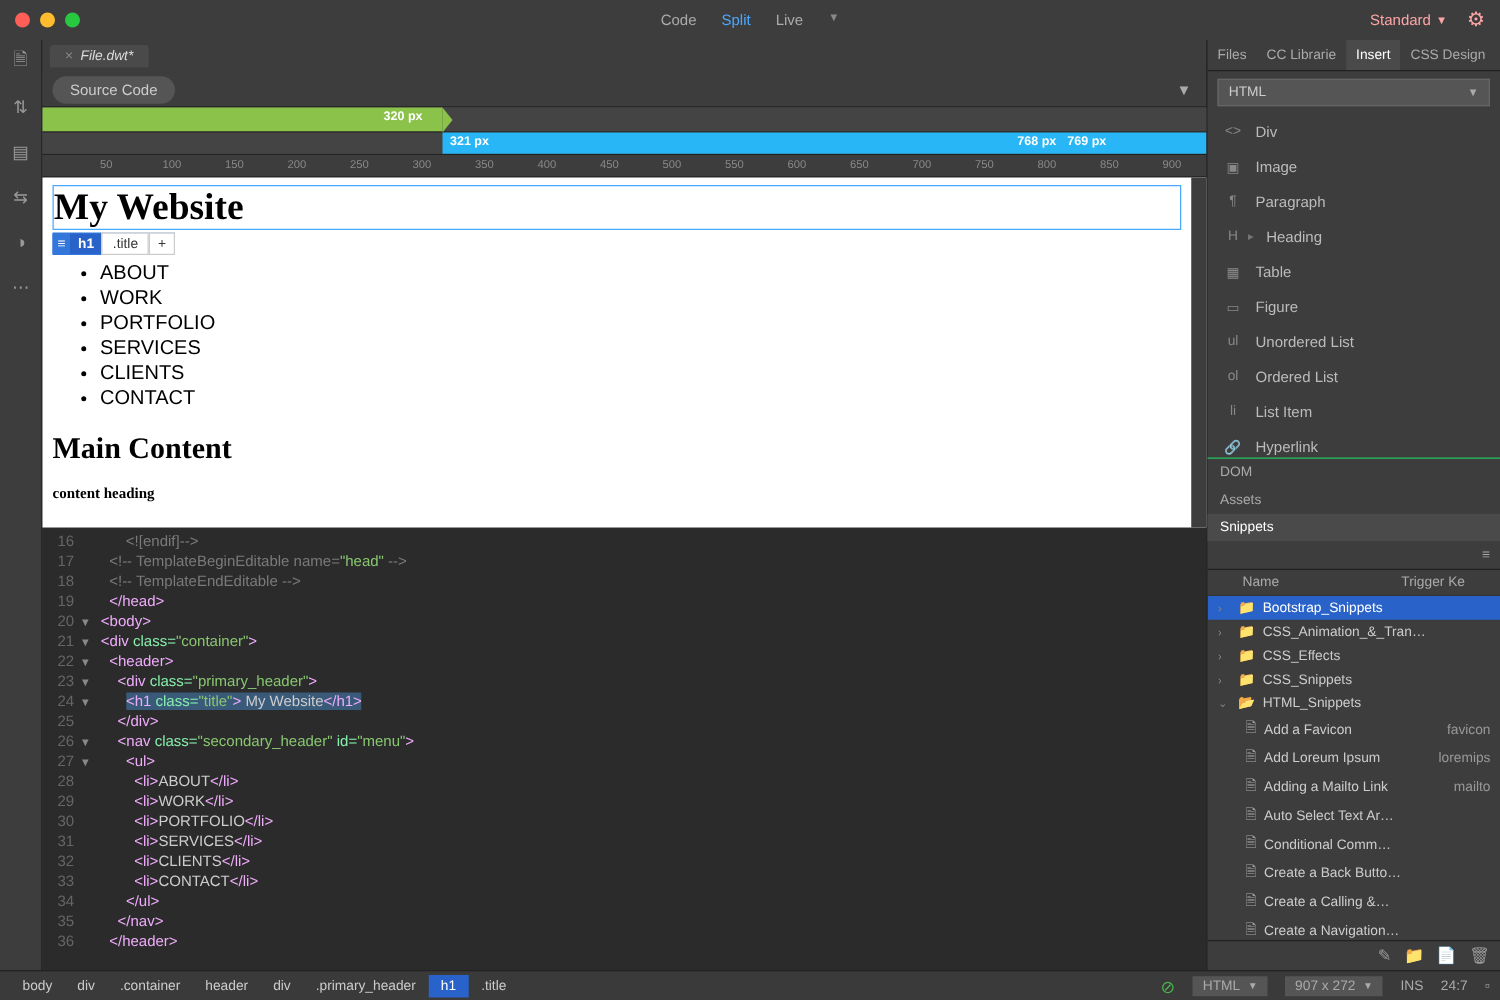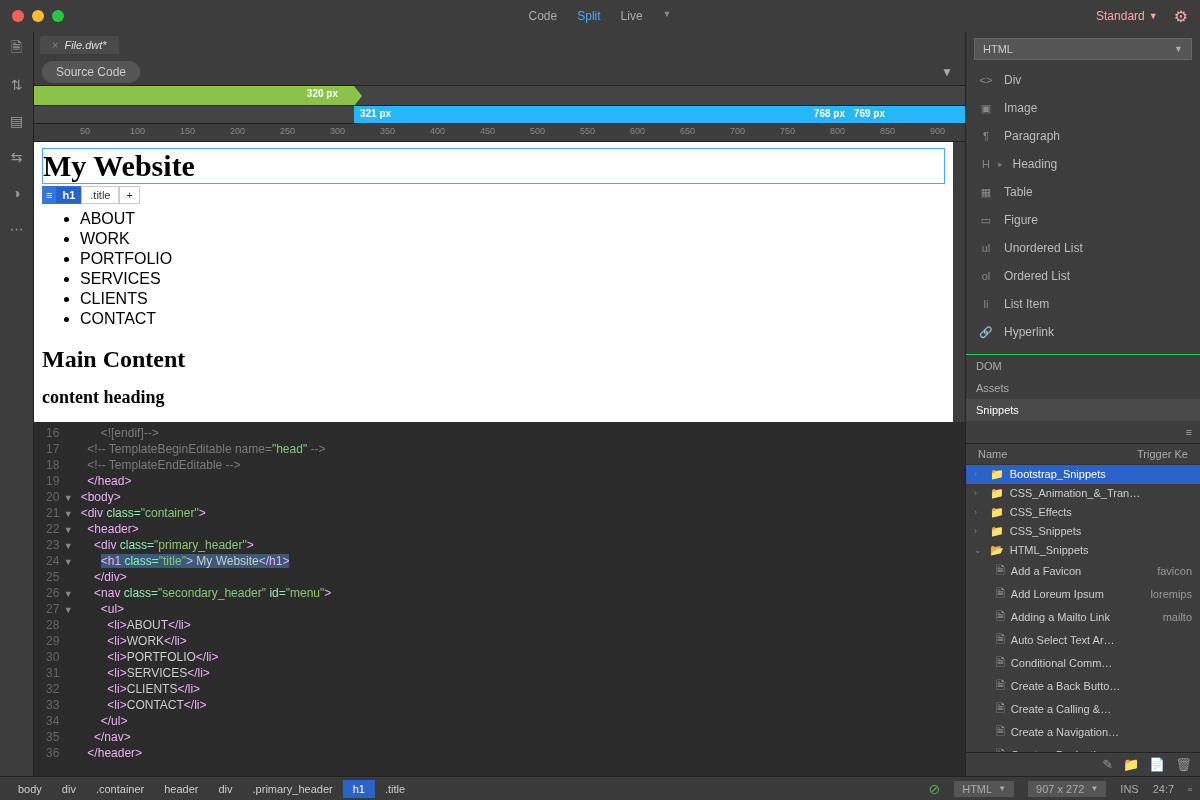--- a/index.html
+++ b/index.html
@@ -53,21 +53,21 @@
 .preview-pane { background: #fff; height: 280px; overflow-y: auto; color: #000; padding: 6px 8px; position: relative; border-right: 12px solid #3d3d3d; }
 .preview-pane h1 { font-family: 'Times New Roman', serif; font-size: 30px; font-weight: bold; border: 1px solid #4aa8ff; margin-bottom: 2px; }
 .tag-overlay { display: inline-flex; align-items: center; background: #3477db; gap: 0; font-size: 11px; font-family: sans-serif; }
 .tag-overlay .burger { background: #3477db; color: #fff; padding: 2px 4px; }
 .tag-overlay .h1tag { background: #2962c8; color: #fff; padding: 2px 6px; font-weight: bold; }
 .tag-overlay .titlebox { background: #fff; border: 1px solid #ccc; padding: 2px 8px; color: #333; }
 .tag-overlay .plus { background: #fff; border: 1px solid #ccc; padding: 2px 6px; color: #333; cursor: pointer; }
 .preview-pane ul { margin-left: 38px; margin-top: 6px; font-family: 'Times New Roman', serif; font-size: 16px; }
 .preview-pane ul li { margin-bottom: 2px; }
 .preview-pane h2 { font-family: 'Times New Roman', serif; font-size: 24px; font-weight: bold; margin-top: 18px; }
-.preview-pane h3 { font-family: 'Times New Roman', serif; font-size: 18px; font-weight: bold; margin-top: 14px; }
+.preview-pane h3 { font-family: 'Times New Roman', serif; font-size: 12px; font-weight: bold; margin-top: 14px; }
 
 .code-pane { flex: 1; background: #2b2b2b; font-family: 'Menlo', 'Consolas', monospace; font-size: 12px; overflow: auto; display: flex; }
 .gutter { background: #2b2b2b; color: #666; text-align: right; padding: 4px 8px 4px 12px; user-select: none; }
 .gutter div { height: 16px; }
 .arrow { color: #888; font-size: 9px; display:inline-block; width:10px; }
 .code-lines { padding: 4px 0; }
 .code-lines div { height: 16px; white-space: pre; }
 .c-comment { color: #7a7a7a; }
 .c-tag { color: #f0abfc; }
 .c-attr { color: #86efac; }
@@ -83,21 +83,21 @@
 .insert-list { flex: 1; overflow: auto;}
 .insert-item { display: flex; align-items: center; gap: 10px; padding: 7px 12px; font-size: 12px; color: #bbb; cursor: pointer; }
 .insert-item .iicon { width: 16px; color: #888; font-size: 11px; text-align: center; }
 .insert-item .sub { font-size: 9px; color: #777; margin-left: -6px; }
 
 .bottom-tabs { display: flex; border-top: 1px solid #22c55e; border-bottom: 1px solid #222; font-size: 11px; flex-direction: column; }
 .bottom-tabs span { padding: 5px 10px; cursor: pointer; color: #aaa; }
 .bottom-tabs span.active { background: #4a4a4a; color: #fff; }
 .bottom-tabs .menu-dots { margin-left: auto; padding: 5px 8px; cursor: pointer; }
 
-.snip-header { display: flex; padding: 4px 12px; font-size: 11px; color: #aaa; border-bottom: 1px solid #333; }
+.snip-header { display: flex; padding: 4px 28px; font-size: 11px; color: #aaa; border-bottom: 1px solid #333; }
 .snip-header .th2 { margin-left: auto; }
 .snip-tree { flex: 1; overflow: auto; font-size: 11px; }
 .snip-folder { display: flex; align-items: center; gap: 6px; padding: 3px 8px; color: #ccc; cursor: pointer; }
 .snip-folder .tw { color: #888; width: 10px; font-size: 9px; }
 .snip-folder.sel { background: #2962c8; color: #fff; }
 .snip-folder .ficon { color: #aaa; }
 .snip-file { display: flex; align-items: center; gap: 6px; padding: 2px 8px 2px 30px; color: #ccc; cursor: pointer; }
 .snip-file .ficon { color: #aaa; }
 .snip-file .trigger { margin-left: auto; color: #999; }
 .snip-toolbar { display: flex; gap: 10px; padding: 4px 8px; border-top: 1px solid #222; justify-content: flex-end; color: #999; }
@@ -258,20 +258,26 @@
           <div>        <span class="c-tag">&lt;li&gt;</span>CLIENTS<span class="c-tag">&lt;/li&gt;</span></div>
           <div>        <span class="c-tag">&lt;li&gt;</span>CONTACT<span class="c-tag">&lt;/li&gt;</span></div>
           <div>      <span class="c-tag">&lt;/ul&gt;</span></div>
           <div>    <span class="c-tag">&lt;/nav&gt;</span></div>
           <div>  <span class="c-tag">&lt;/header&gt;</span></div>
         </div>
     </div>
   </div>
 
   <div class="right-panel">
+    <div class="rp-tabs" id="rp-tabs">
+        <span>Files</span>
+        <span>CC Librarie</span>
+        <span class="active">Insert</span>
+        <span>CSS Design</span>
+      </div>
     <div class="rp-dropdown">
       <span>HTML</span>
       <span class="chev">▼</span>
     </div>
     <div class="insert-list" id="insert-list">
         <div class="insert-item">
           <span class="iicon">&lt;&gt;</span>
           <span>Div</span>
         </div>
         <div class="insert-item">

